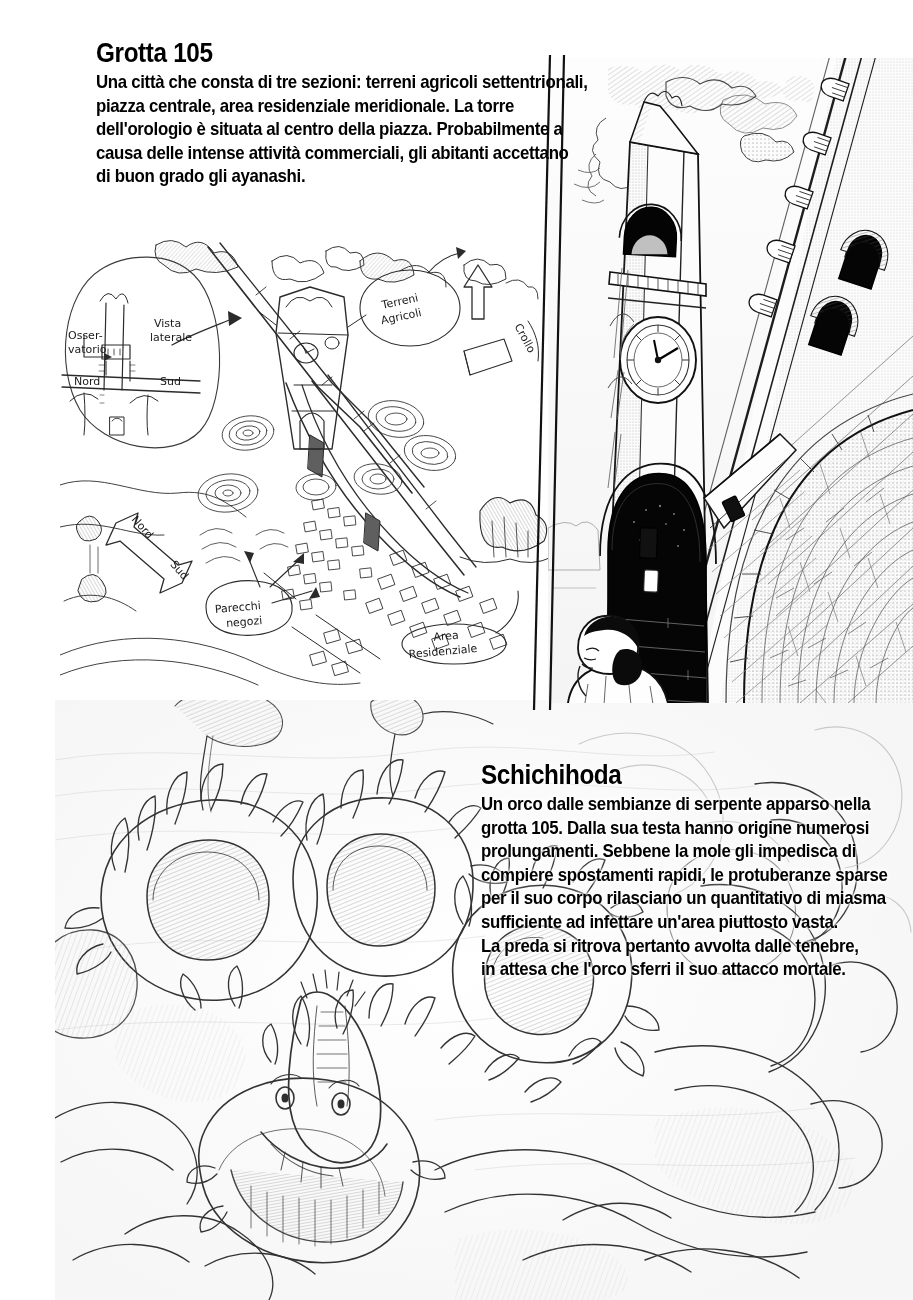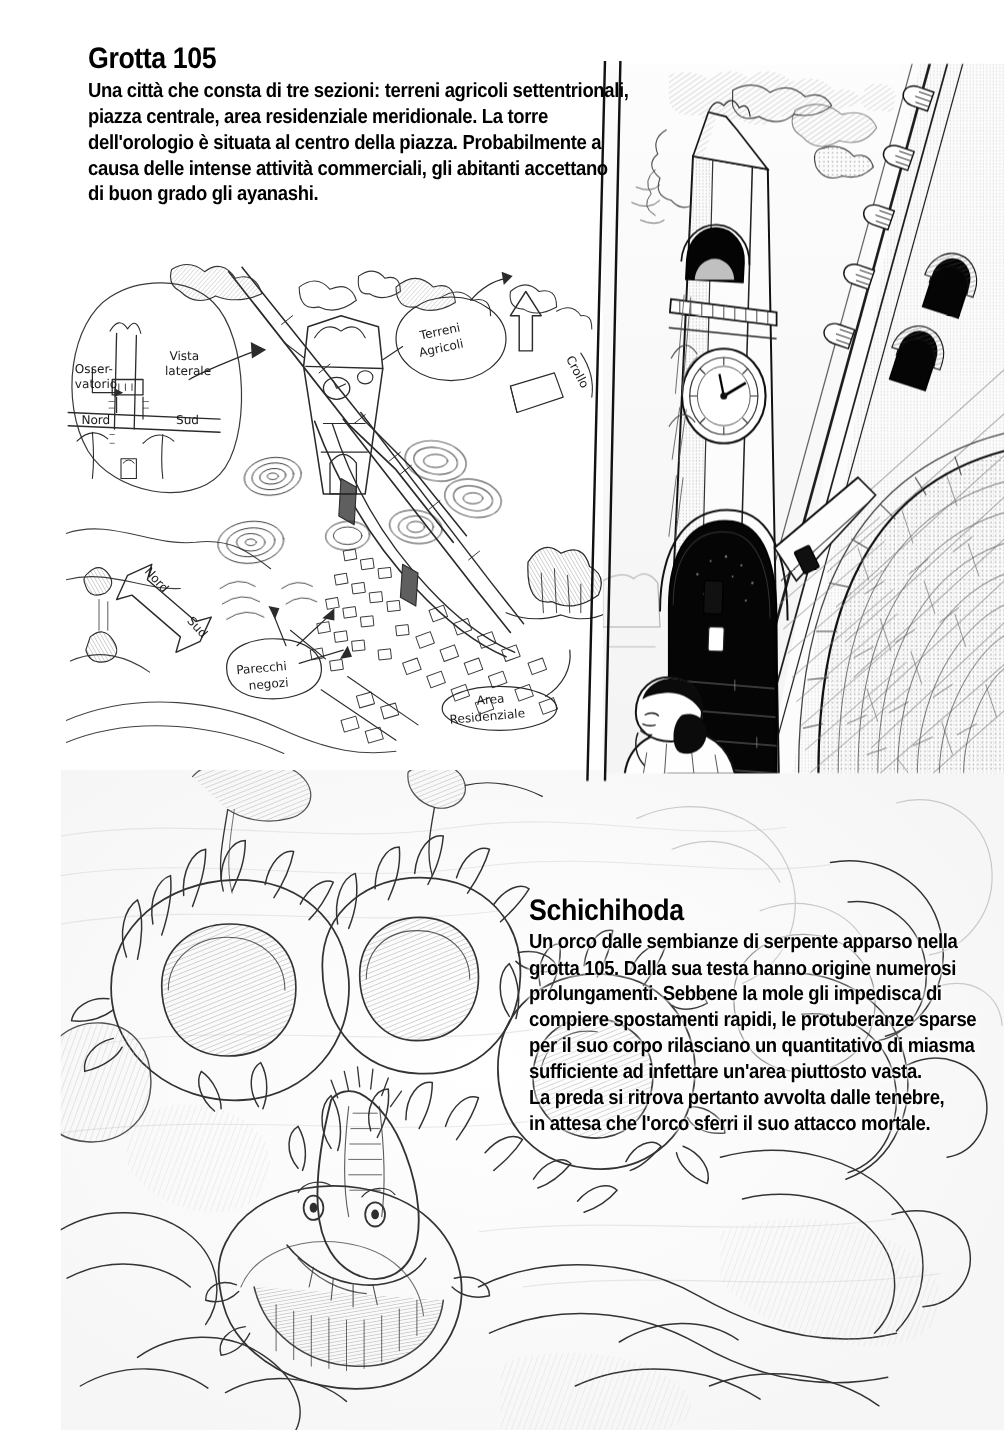--- a/index.html
+++ b/index.html
@@ -28,22 +28,22 @@
     font-weight:700;
     font-size:18.6px;
     line-height:23.6px;
     letter-spacing:-0.35px;
     transform:scaleX(.905);
     transform-origin:left top;
     margin:0;
   }
   .entry-body div{white-space:nowrap;}
 
-  #block-grotta{position:absolute;left:80px;top:38px;width:500px;z-index:40;}
-  #block-schichi{position:absolute;left:481px;top:812px;width:420px;z-index:40;}
+  #block-grotta{position:absolute;left:96px;top:38px;width:500px;z-index:40;}
+  #block-schichi{position:absolute;left:481px;top:760px;width:420px;z-index:40;}
   #block-schichi .entry-body div{text-shadow:0 0 3px #fff,0 0 6px #fff,0 0 9px #fff;}
   #block-schichi .entry-title{text-shadow:0 0 4px #fff,0 0 8px #fff;}
 
   
   .panel{position:absolute;overflow:hidden;}
   #panel-photo{left:548px;top:58px;width:365px;height:645px;z-index:10;}
   #panel-map{left:60px;top:235px;width:500px;height:465px;z-index:8;}
   #panel-monster{left:55px;top:700px;width:858px;height:600px;z-index:8;}
 
   .panel svg{display:block;width:100%;height:100%;}

